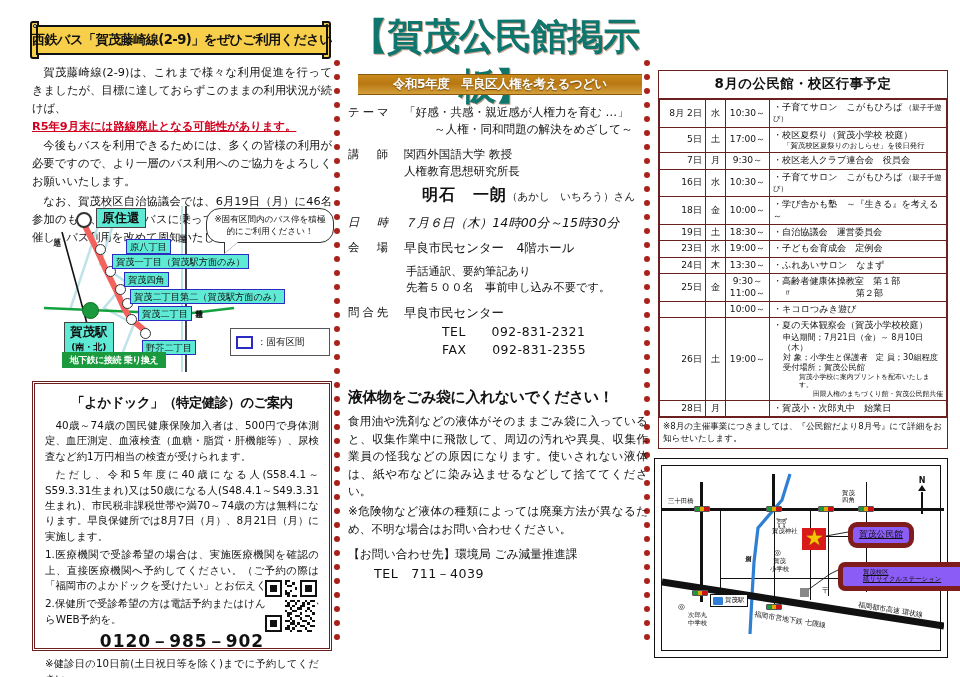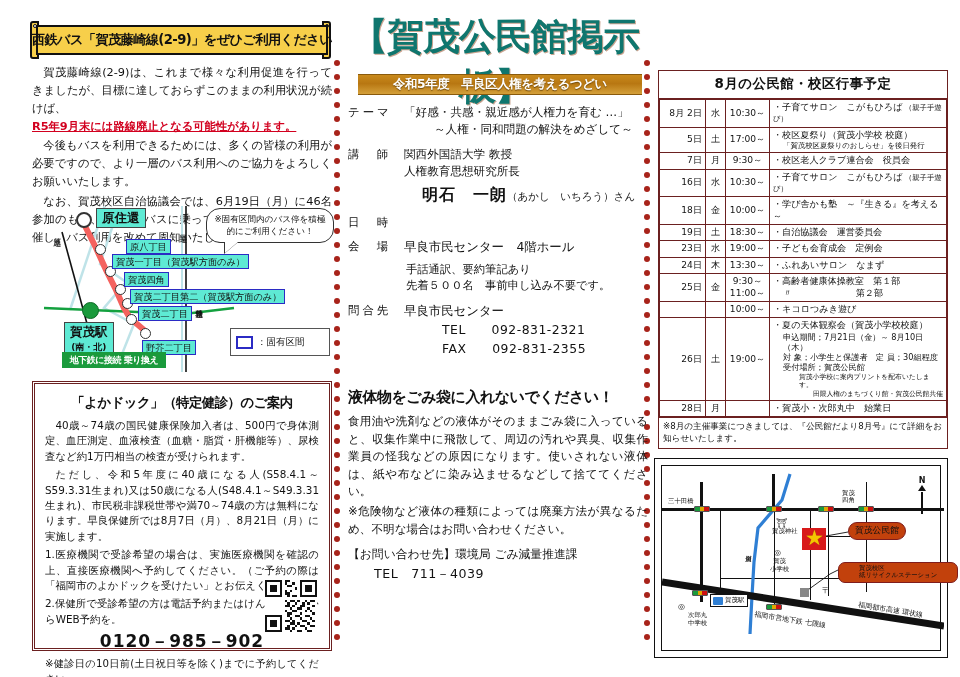--- a/index.html
+++ b/index.html
@@ -162,22 +162,22 @@
   .sig i{ flex:1; }
   .sig i:nth-child(1){ background:#1a9a3c; }
   .sig i:nth-child(2){ background:#e0a800; }
   .sig i:nth-child(3){ background:#cc1111; }
   .star{ position:absolute; color:#f4c600; font-size:21px; line-height:1;
     text-shadow:0 0 1px #a07c00; }
   .redblk{ position:absolute; background:#d81a1a; }
   .lm-lbl{ position:absolute; font-size:6.4px; line-height:1.15; color:#111;
     text-align:center; white-space:nowrap;}
   .lm-lbl.v{ writing-mode:vertical-rl; white-space:nowrap; }
-  .lm-call{ position:absolute; border:1px solid #7f1d1d; background:#c2410c;
-    border-radius:9px; font-size:8.8px; padding:2px 6px; white-space:nowrap;}
+  .lm-call{ position:absolute; border:5px solid #7f1d1d; background:#8b5cf6;
+    border-radius:9px; font-size:8.8px; padding:2px 6px; white-space:nowrap;text-decoration:underline;}
   .lm-call.sm{ font-size:6.4px; line-height:1.15; border-radius:7px; padding:2px 20px;}
   .compass{ position:absolute; right:14px; top:10px; text-align:center;
     font-size:8px; font-weight:bold;}
   .compass .bar{ width:1.5px; height:22px; background:#111; margin:1px auto 0;}
   .compass .arw{ width:0;height:0;margin:0 auto;
     border-left:4px solid transparent;border-right:4px solid transparent;
     border-bottom:6px solid #111;}
   .busicon{ position:absolute; border:1px solid #111; background:#fff;
     font-size:6.5px; padding:1px 2px; display:flex; align-items:center; gap:2px;}
   .busicon .bx{ width:10px;height:8px;background:#2f7fd4;border-radius:1px;}
@@ -442,22 +442,23 @@
       <div class="ev-key">講　師</div>
       <div class="ev-val">
         <div>関西外国語大学 教授</div>
         <div>人権教育思想研究所長</div>
         <div class="ev-name" style="padding-left:18px;margin-top:2px;">
           <span>明石　一朗</span><span class="kana">（あかし　いちろう）さん</span>
         </div>
       </div>
     </div>
 
-    <div class="ev-row" style="">
+    <div class="ev-row" style="font-style:italic;">
       <div class="ev-key">日　時</div>
+      <div class="ev-val" style="font-size:12.6px;">７月６日（木）14時00分～15時30分</div>
     </div>
 
     <div class="ev-row">
       <div class="ev-key">会　場</div>
       <div class="ev-val" style="font-size:12.4px;">早良市民センター　4階ホール</div>
     </div>
 
     <div class="ev-note">手話通訳、要約筆記あり</div>
     <div class="ev-note">先着５００名　事前申し込み不要です。</div>
 

